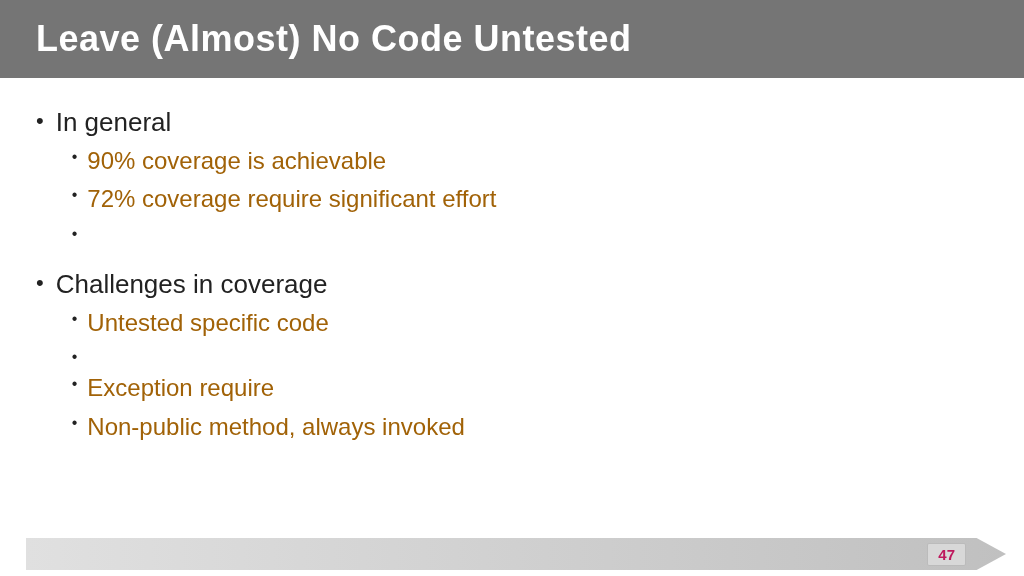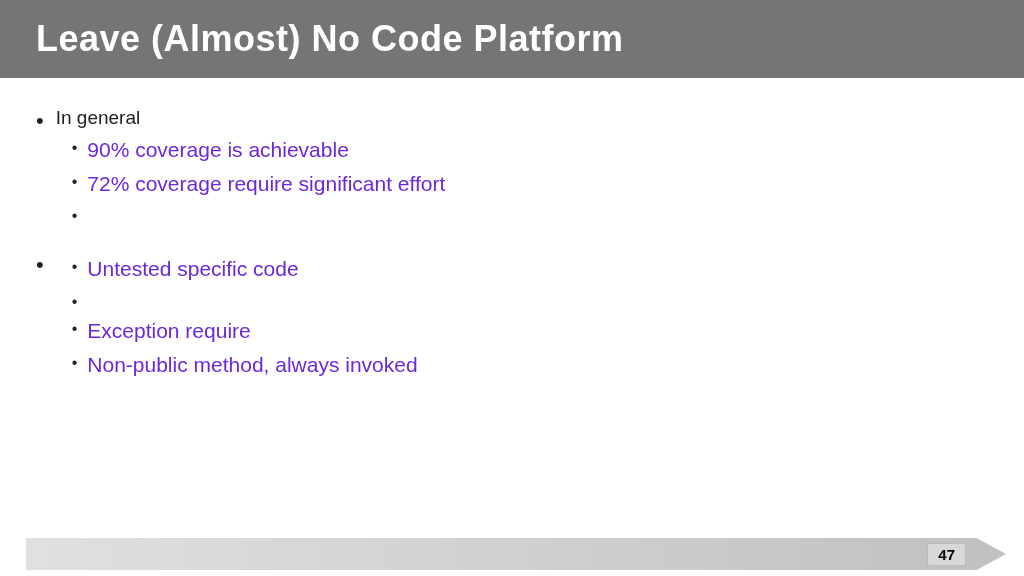--- a/index.html
+++ b/index.html
@@ -54,21 +54,21 @@
 
     .bullet-l1-dot {
       font-size: 22px;
       margin-right: 12px;
       margin-top: 2px;
       color: #222;
       flex-shrink: 0;
     }
 
     .bullet-l1-text {
-      font-size: 19px;
+      font-size: 26px;
       color: #222;
       font-weight: 400;
       line-height: 1.3;
       margin-top: 20px;
     }
 
     .sub-bullets {
       margin-left: 16px;
       margin-top: 4px;
       margin-bottom: 4px;
@@ -82,22 +82,22 @@
 
     .bullet-l2-dot {
       font-size: 16px;
       margin-right: 10px;
       margin-top: 4px;
       color: #222;
       flex-shrink: 0;
     }
 
     .bullet-l2-text {
-      font-size: 21px;
-      color: #6d28d9;
+      font-size: 24px;
+      color: #a16207;
       line-height: 1.4;
     }
 
     .section {
       margin-bottom: 10px;
     }
 
     .footer {
       display: flex;
       align-items: center;
@@ -112,37 +112,37 @@
       background: linear-gradient(to right, #e0e0e0, #c0c0c0);
       clip-path: polygon(0 0, 97% 0, 100% 50%, 97% 100%, 0 100%);
       display: flex;
       align-items: center;
       justify-content: flex-end;
       padding-right: 40px;
     }
 
     .slide-number {
       font-size: 15px;
-      color: #000000;
+      color: #be185d;
       font-weight: 600;
       background: #d8d8d8;
       border: 1px solid #bbb;
       padding: 2px 10px;
       border-radius: 2px;
       min-width: 32px;
       text-align: center;
     }
   </style>
 </head>
 <body>
 
 <div class="slide">
 
   <div class="header">
-    <span class="header-title">Leave (Almost) No Code Platform</span>
+    <span class="header-title">Leave (Almost) No Code Untested</span>
   </div>
 
   <div class="content">
 
     <div class="section">
       <div class="bullet-l1">
         <span class="bullet-l1-dot">•</span>
         <div>
           <span class="bullet-l1-text">In general</span>
           <div class="sub-bullets">
@@ -159,20 +159,21 @@
             </div>
           </div>
         </div>
       </div>
     </div>
 
     <div class="section">
       <div class="bullet-l1">
         <span class="bullet-l1-dot">•</span>
         <div>
+          <span class="bullet-l1-text">Challenges in coverage</span>
           <div class="sub-bullets">
             <div class="bullet-l2">
               <span class="bullet-l2-dot">•</span>
               <span class="bullet-l2-text">Untested specific code</span>
             </div>
             <div class="bullet-l2">
               <span class="bullet-l2-dot">•</span>
             </div>
             <div class="bullet-l2">
               <span class="bullet-l2-dot">•</span>

